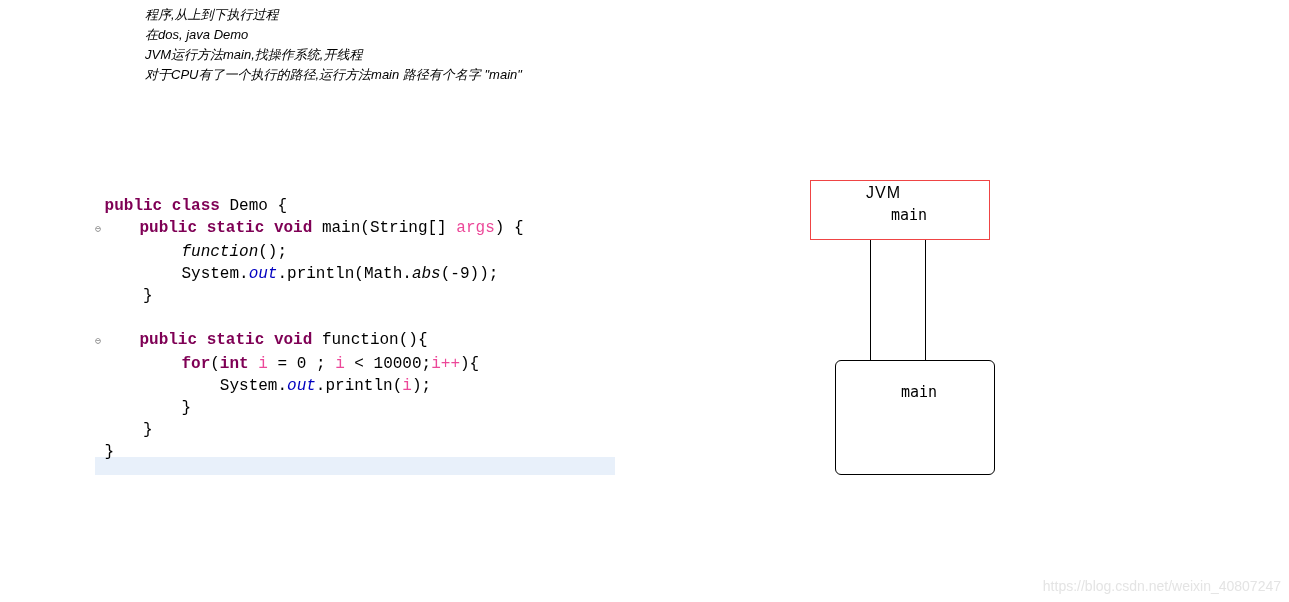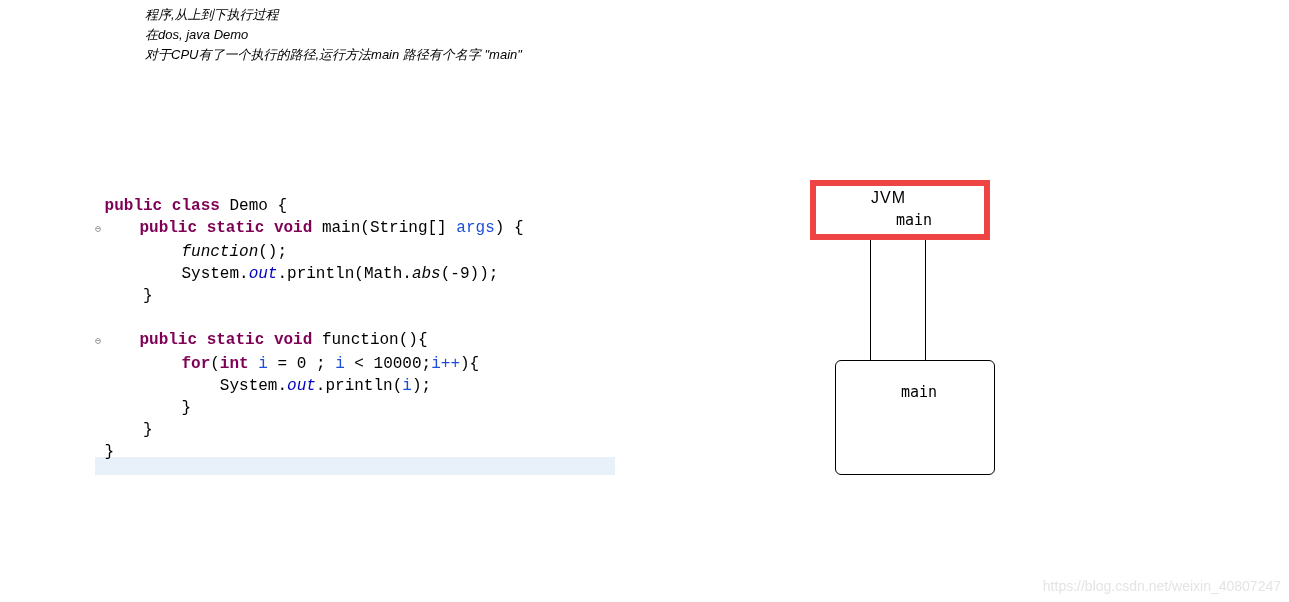--- a/index.html
+++ b/index.html
@@ -34,36 +34,36 @@
       left: 95px;
       top: 457px;
       width: 520px;
       height: 18px;
       background: #e8f0fa;
     }
     .code-block pre { font-family: inherit; }
     .kw { color: #7f0055; font-weight: bold; }
     .cls { color: #000; }
     .method-call { font-style: italic; }
-    .param { color: #1d4ed8; }
+    .param { color: #ec4899; }
     .static-italic { font-style: italic; color: #0000c0; }
     .marker {
       position: absolute;
       left: 80px;
       font-size: 10px;
       color: #888;
     }
     .diagram {
       position: absolute;
       left: 810px;
       top: 180px;
     }
     .box1 {
       position: absolute;
-      border: 6px solid #ef4444;
+      border: 1px solid #ef4444;
       width: 180px;
       height: 60px;
       left: 0;
       top: 0;
     }
     .box1-jvm {
       position: absolute;
       left: 55px;
       top: 3px;
       font-size: 16px;
@@ -116,20 +116,21 @@
       color: #e4e4e4;
       font-family: Arial, sans-serif;
     }
   </style>
 </head>
 <body>
 
 <div class="description">
   <div>程序,从上到下执行过程</div>
   <div>在dos, java Demo</div>
+  <div>JVM运行方法main,找操作系统,开线程</div>
   <div>对于CPU有了一个执行的路径,运行方法main 路径有个名字 "main"</div>
 </div>
 
 <div class="code-highlight"></div>
 
 <div class="code-block">
 <pre> <span class="kw">public</span> <span class="kw">class</span> <span class="cls">Demo</span> <span>{</span>
 <span class="marker" style="position:static;">⊖</span>    <span class="kw">public</span> <span class="kw">static</span> <span class="kw">void</span> <span>main</span><span>(</span><span>String[]</span> <span class="param">args</span><span>)</span> <span>{</span>
          <span class="method-call">function</span><span>(</span><span>)</span><span>;</span>
          <span>System.</span><span class="static-italic">out</span><span>.println</span><span>(</span><span>Math.</span><span class="method-call">abs</span><span>(</span><span>-9</span><span>)</span><span>)</span><span>;</span>

